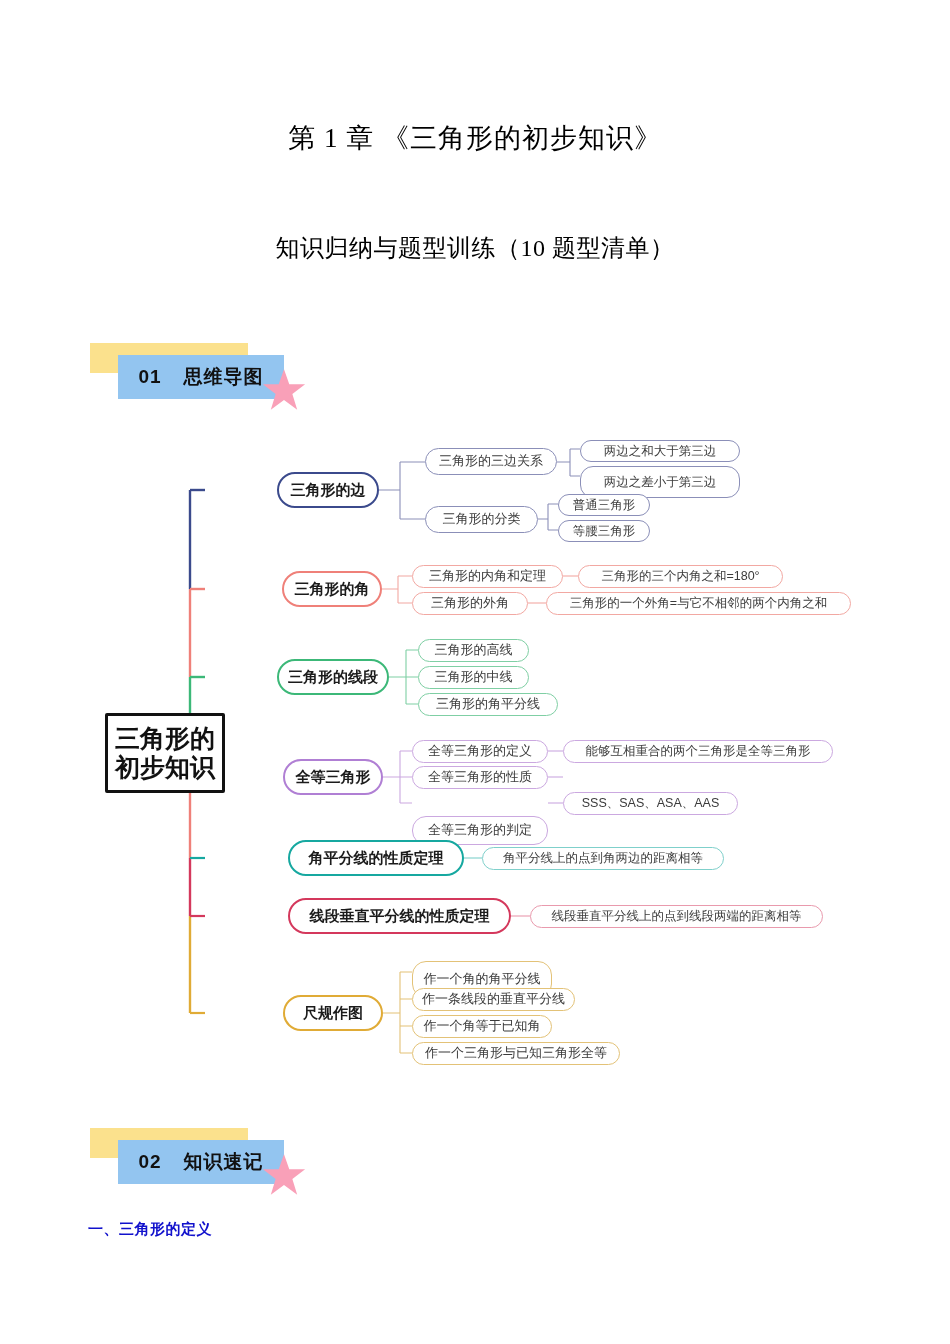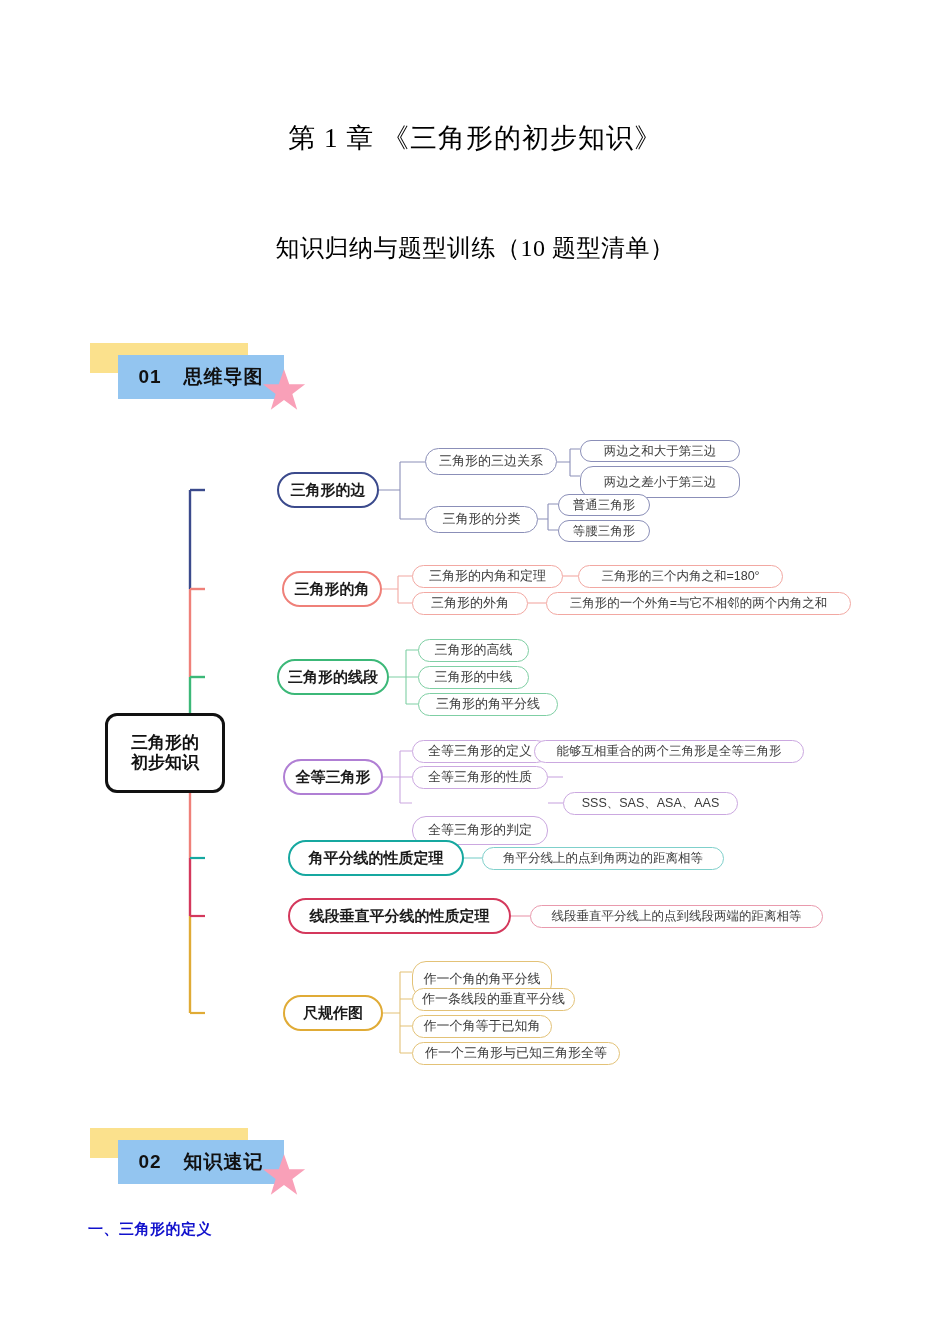--- a/index.html
+++ b/index.html
@@ -54,22 +54,22 @@
 
   .node {
     position:absolute;
     display:flex; align-items:center; justify-content:center;
     background:#ffffff;
     font-family:"Liberation Sans","DejaVu Sans",sans-serif;
     white-space:nowrap;
     line-height:1.15;
   }
   .root {
-    border:3px solid #111; border-radius:12px;
-    font-weight:bold; font-size:17px; color:#111;
+    border:3px solid #111; border-radius:2px;
+    font-weight:bold; font-size:25px; color:#111;
     flex-direction:column; text-align:center;
   }
   .lvl1 {
     border-width:2.2px; border-style:solid; border-radius:22px;
     font-weight:bold; font-size:15px; color:#1b1b1b;
   }
   .lvl2 {
     border-width:1.2px; border-style:solid; border-radius:14px;
     font-weight:normal; font-size:13px; color:#3b3b3b;
   }
@@ -202,21 +202,21 @@
     <div class="node lvl2" style="left:418px; top:693px; width:140px; height:23px; border-color:#7fcfa4;">
       <span>三角形的角平分线</span>
     </div>
 
     <div class="node lvl1" style="left:283px; top:759px; width:100px; height:36px; border-color:#b07fd4;">
       <span>全等三角形</span>
     </div>
     <div class="node lvl2" style="left:412px; top:740px; width:136px; height:23px; border-color:#cba8e0;">
       <span>全等三角形的定义</span>
     </div>
-    <div class="node lvl3" style="left:534px; top:740px; width:270px; height:23px; border-color:#cba8e0;">
+    <div class="node lvl3" style="left:563px; top:740px; width:270px; height:23px; border-color:#cba8e0;">
       <span>能够互相重合的两个三角形是全等三角形</span>
     </div>
     <div class="node lvl2" style="left:412px; top:766px; width:136px; height:23px; border-color:#cba8e0;">
       <span>全等三角形的性质</span>
     </div>
     <div class="node lvl2" style="left:412px; top:792px; width:136px; height:29px; border-color:#cba8e0;margin-top:24px;">
       <span>全等三角形的判定</span>
     </div>
     <div class="node lvl3" style="left:563px; top:792px; width:175px; height:23px; border-color:#cba8e0;">
       <span>SSS、SAS、ASA、AAS</span>

